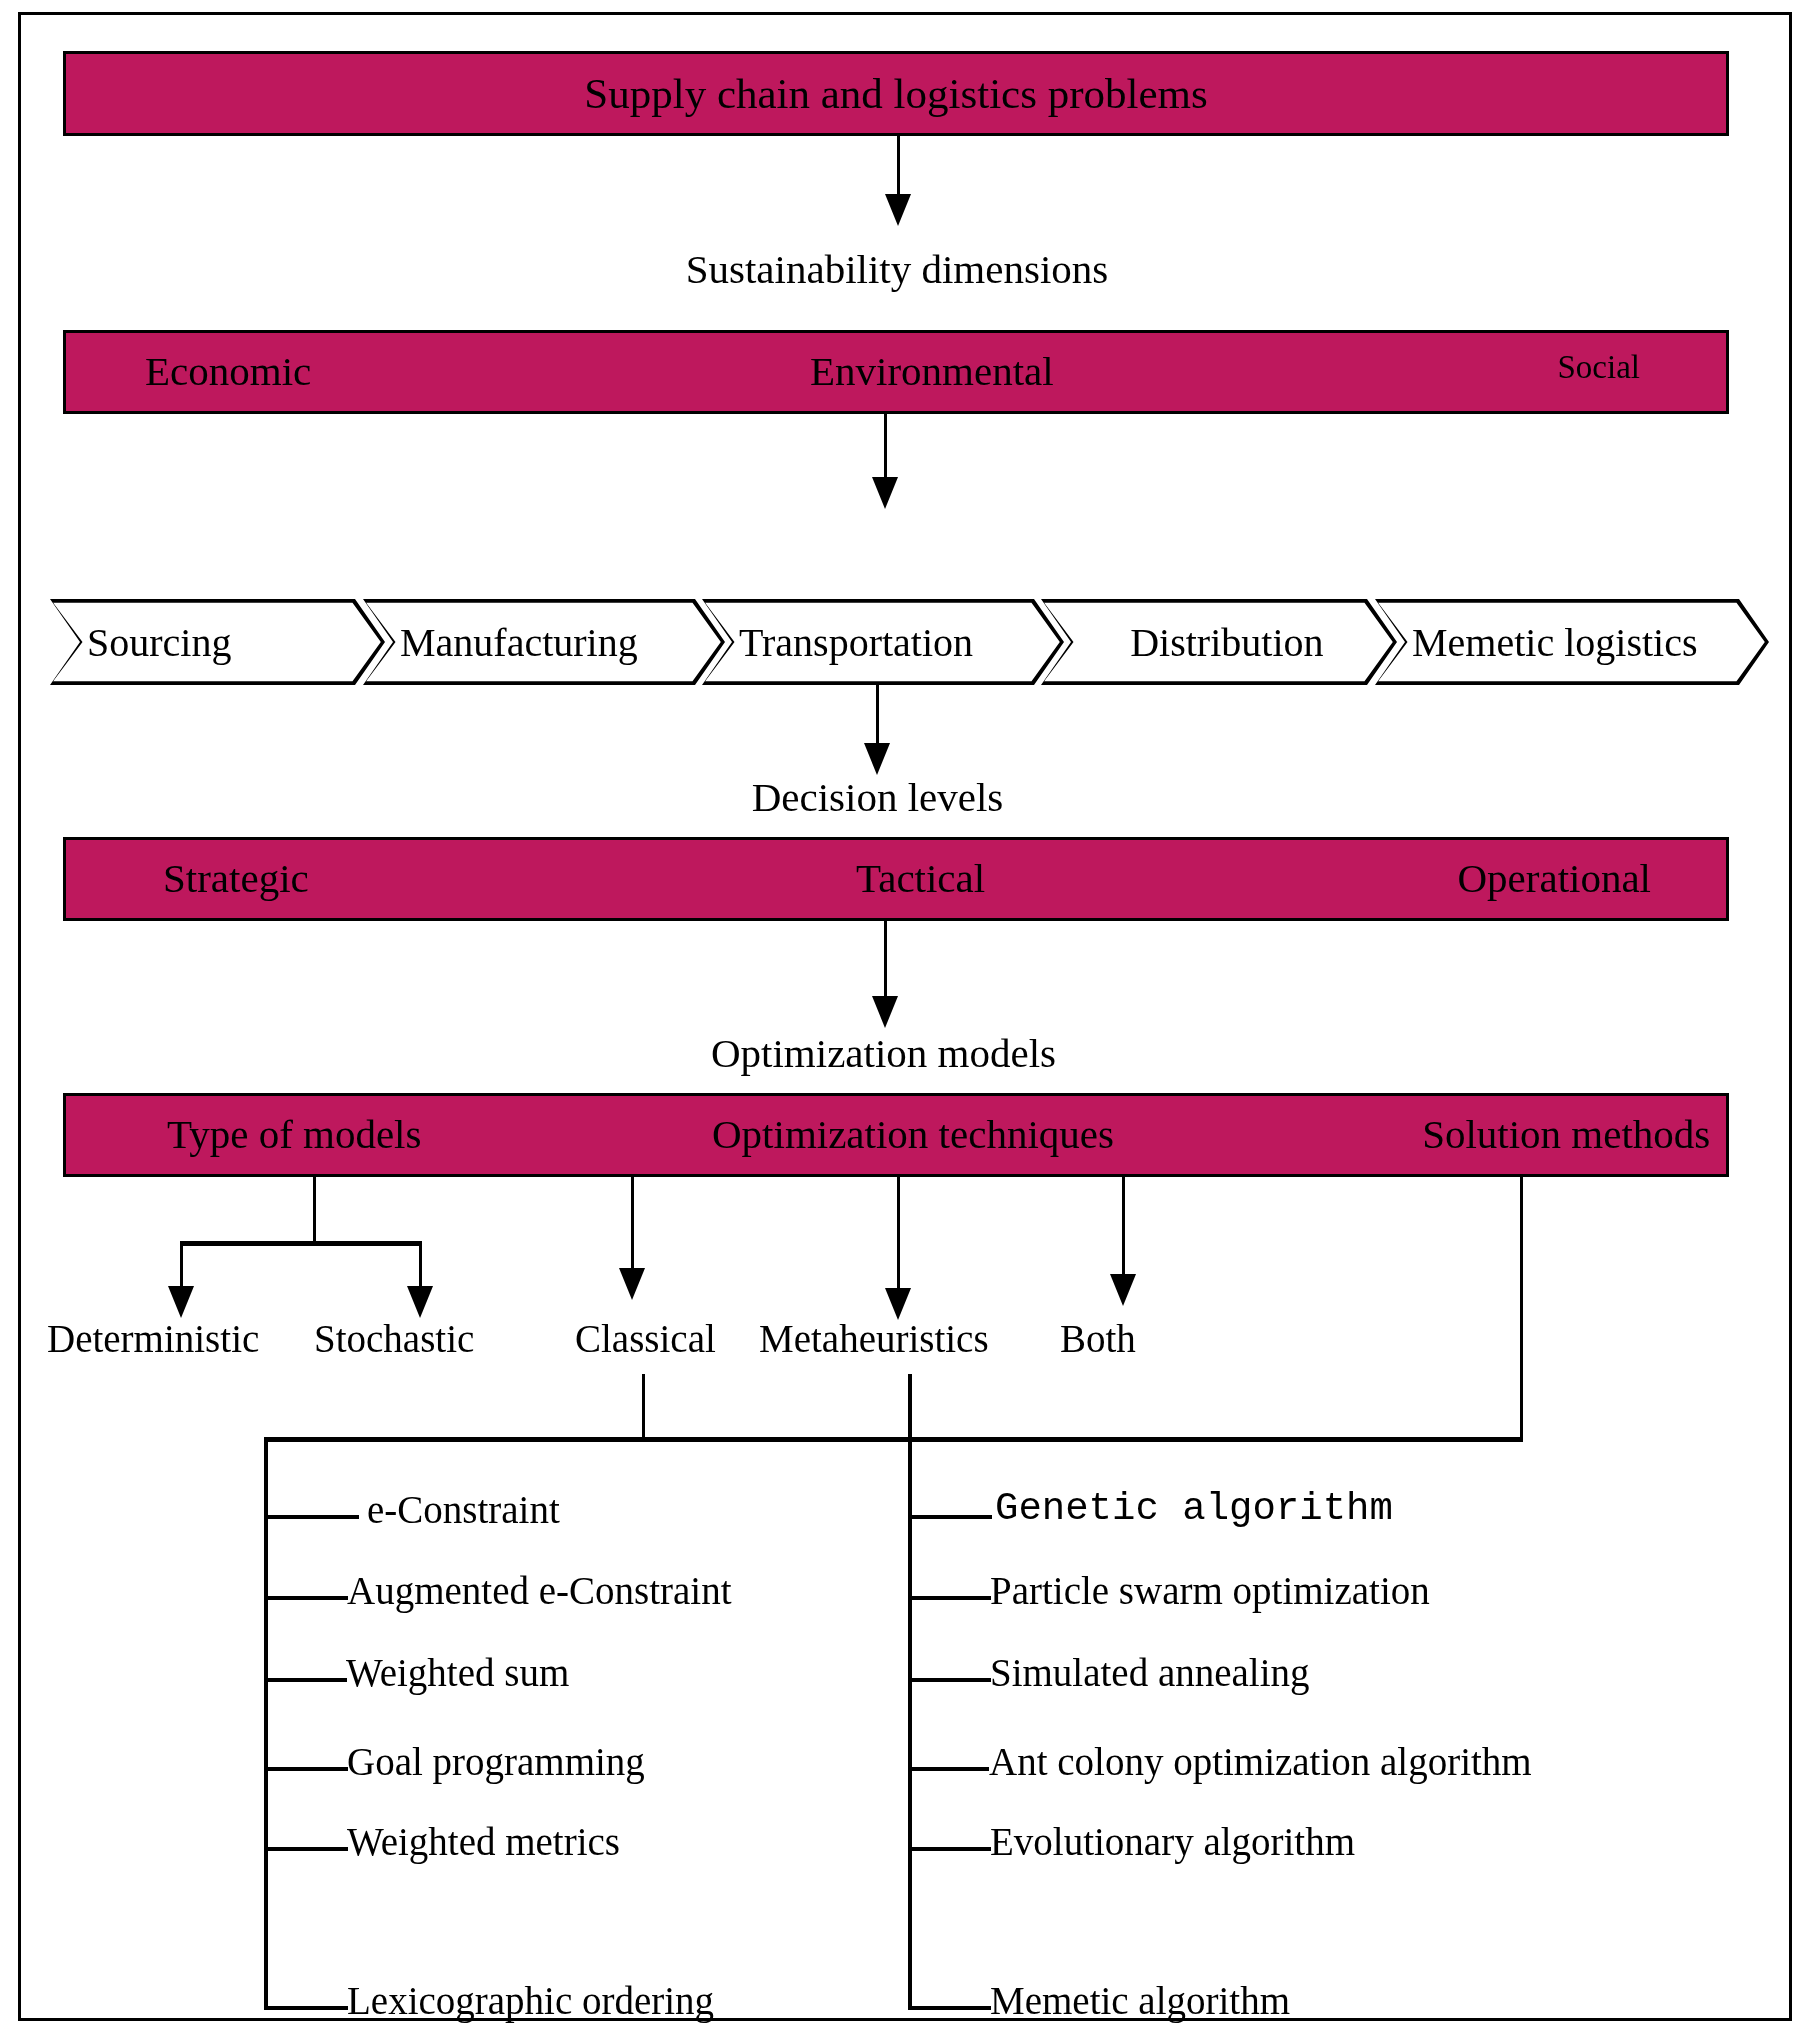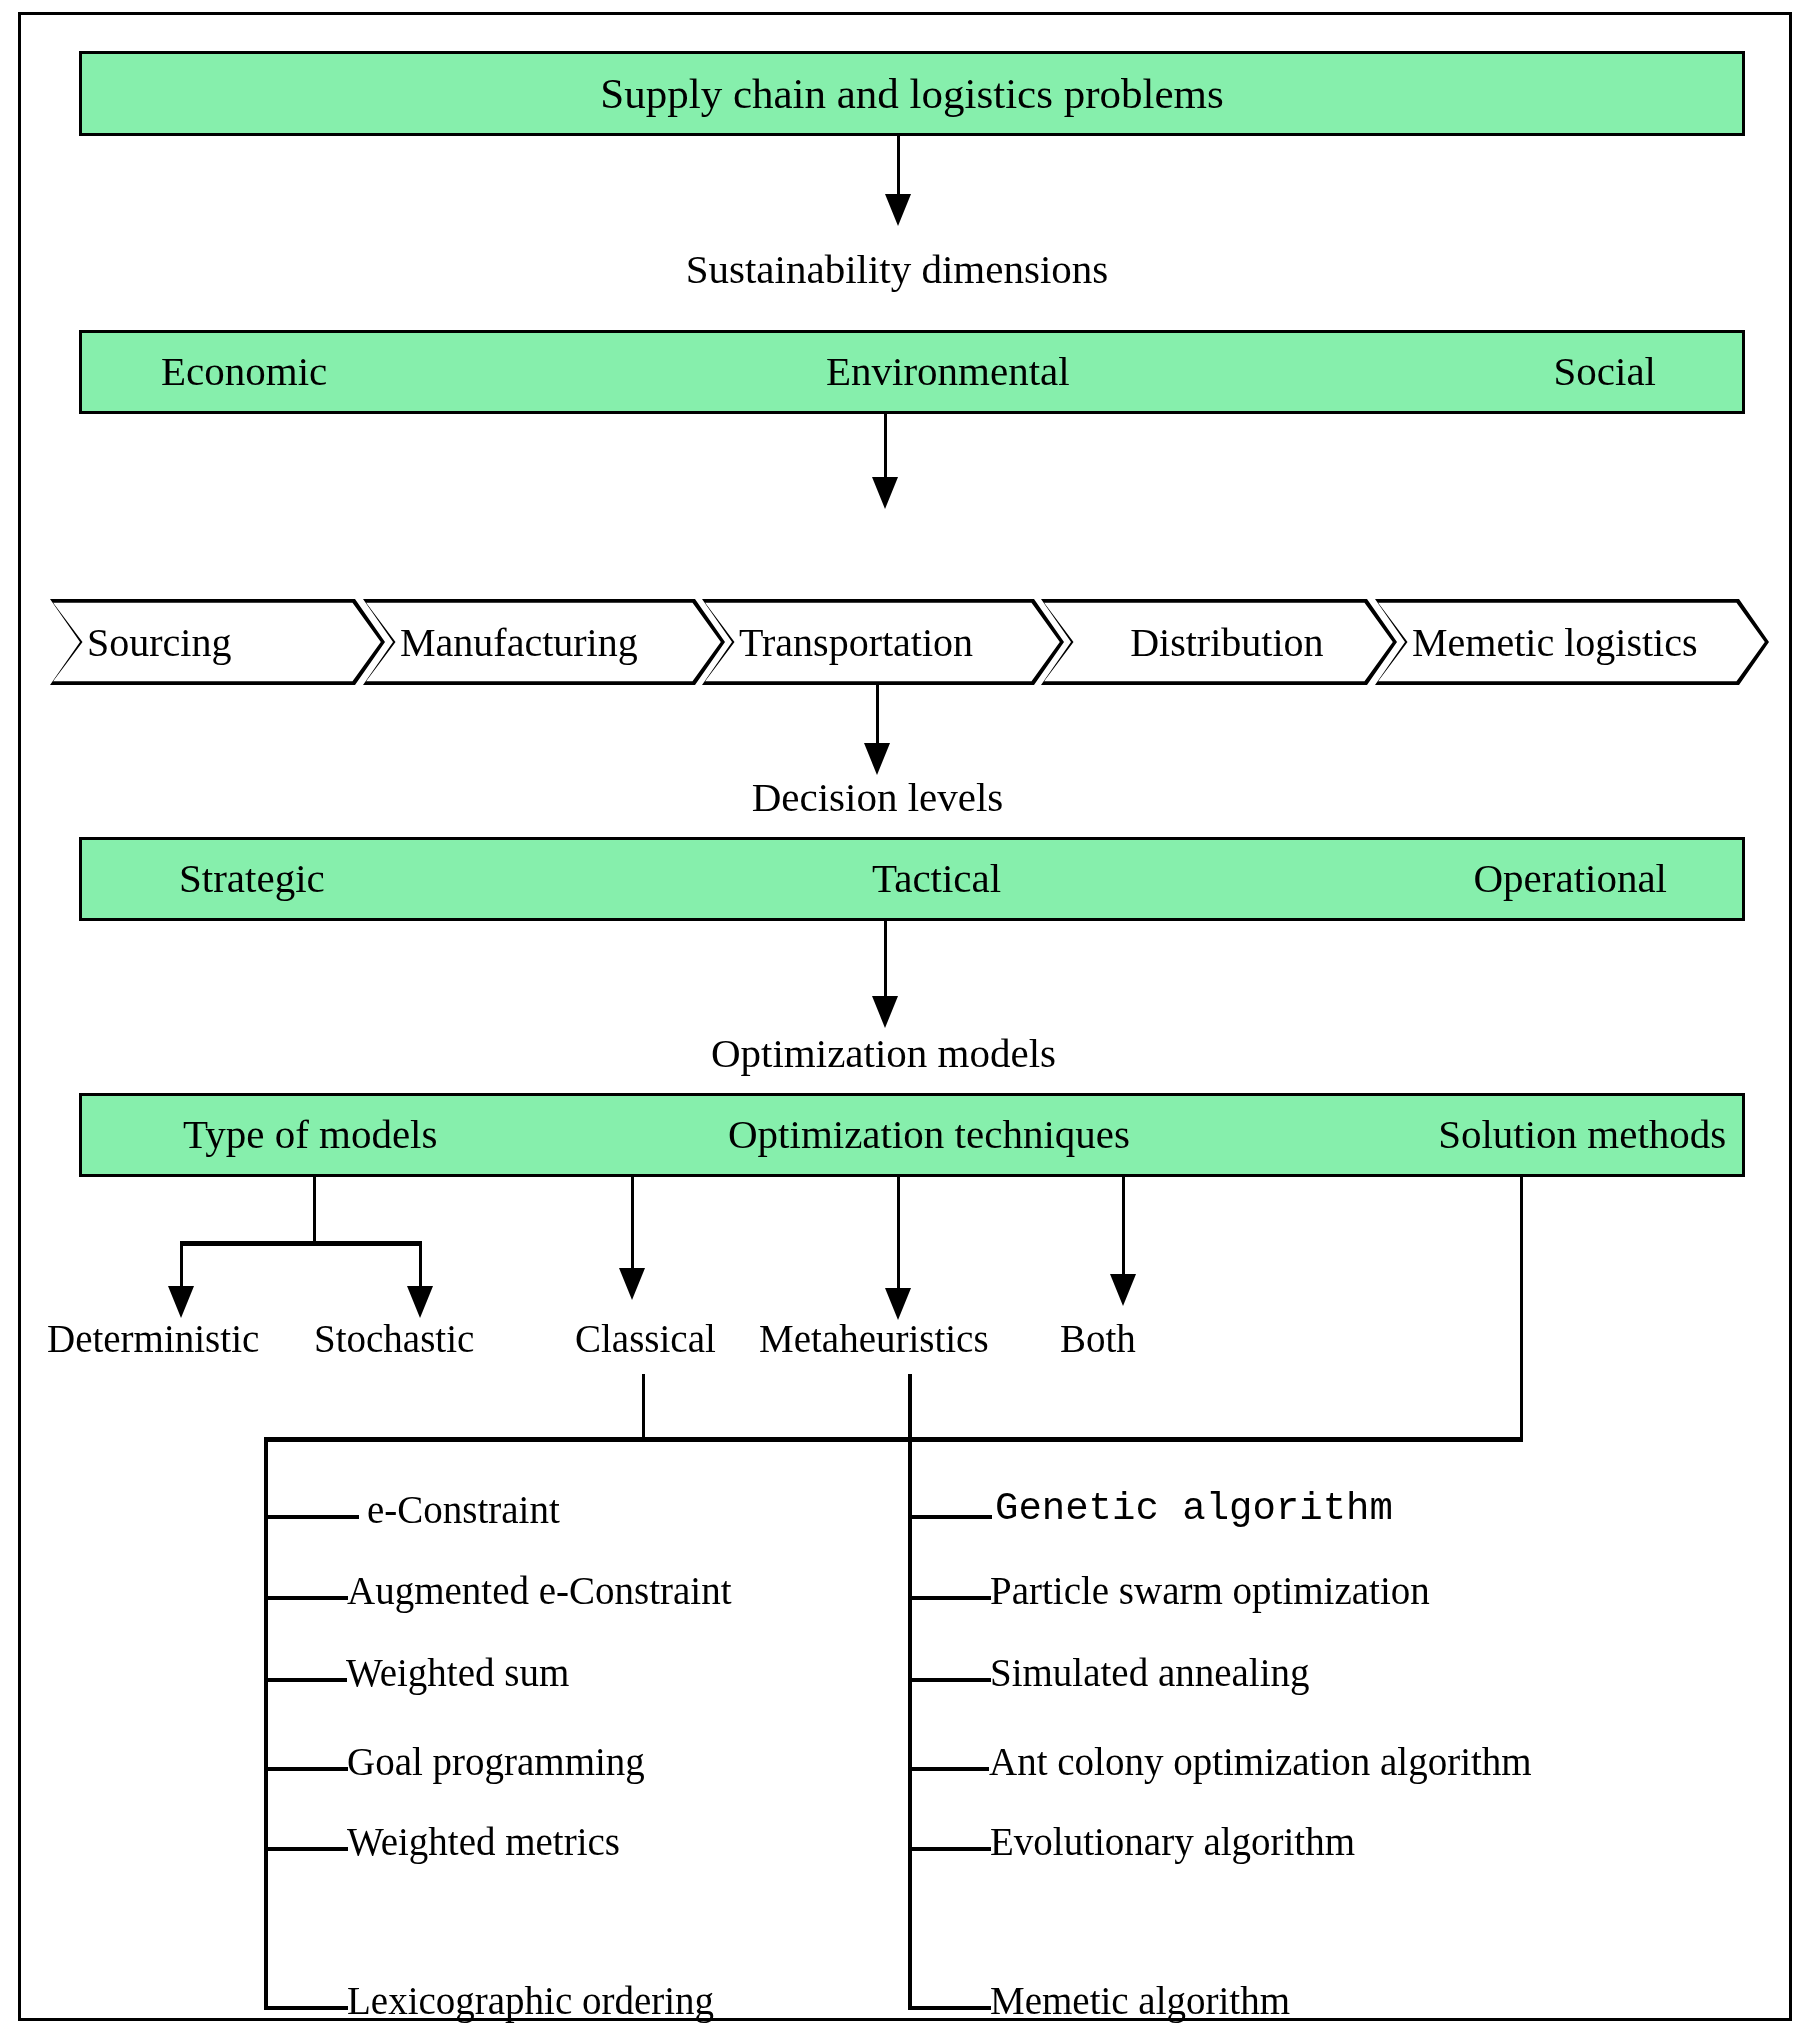--- a/index.html
+++ b/index.html
@@ -1,20 +1,20 @@
 <!DOCTYPE html>
 <html style="font-size:8.4px"><head>
 <meta charset="utf-8">
 <style>
   html,body{margin:0;padding:0;background:#ffffff;}
   body{font-family:"Liberation Serif", serif;color:#000;}
   #page{position:relative;width:1818px;height:2035px;background:#fff;overflow:hidden;}
   #frame{position:absolute;left:18.3px;top:11.5px;width:1774px;height:2009px;border:3.7px solid #000;box-sizing:border-box;}
 
-  .box{position:absolute;border:3.7px solid #000;box-sizing:border-box;background:#86efac;margin-left:16px;}
+  .box{position:absolute;border:3.7px solid #000;box-sizing:border-box;background:#be185d;}
   .lbl{position:absolute;white-space:nowrap;line-height:1;}
 
   
   .caption{position:absolute;text-align:center;white-space:nowrap;font-size:41px;line-height:1;}
 
   
   .vline{position:absolute;background:#000;width:3.1px;}
   .vline-thick{position:absolute;background:#000;width:4.2px;}
   .hline-thick{position:absolute;background:#000;height:4.7px;}
 
@@ -50,21 +50,21 @@
   </div>
 
   <div class="vline" style="left:897px;top:136px;height:66px;"></div>
   <div class="arrow" style="left:885px;top:194px;"></div>
 
   <div class="caption" style="left:530px;top:249px;width:734px;">Sustainability dimensions</div>
 
   <div class="box" style="left:63px;top:330px;width:1666px;height:84px;">
     <div class="lbl" style="left:79px;top:18px;font-size:41px;">Economic</div>
     <div class="lbl" style="left:744px;top:18px;font-size:41px;">Environmental</div>
-    <div class="lbl" style="right:86px;top:18px;font-size:41px;">Social</div>
+    <div class="lbl" style="right:86px;top:18px;font-size:33px;">Social</div>
   </div>
 
   <div class="vline" style="left:884px;top:414px;height:69px;"></div>
   <div class="arrow" style="left:872px;top:477px;"></div>
 
 
   <div id="chevband">
     <div class="chev" style="left:0px;width:335px;">
       <div class="inner"></div>
       <div class="ctext">Sourcing</div>

